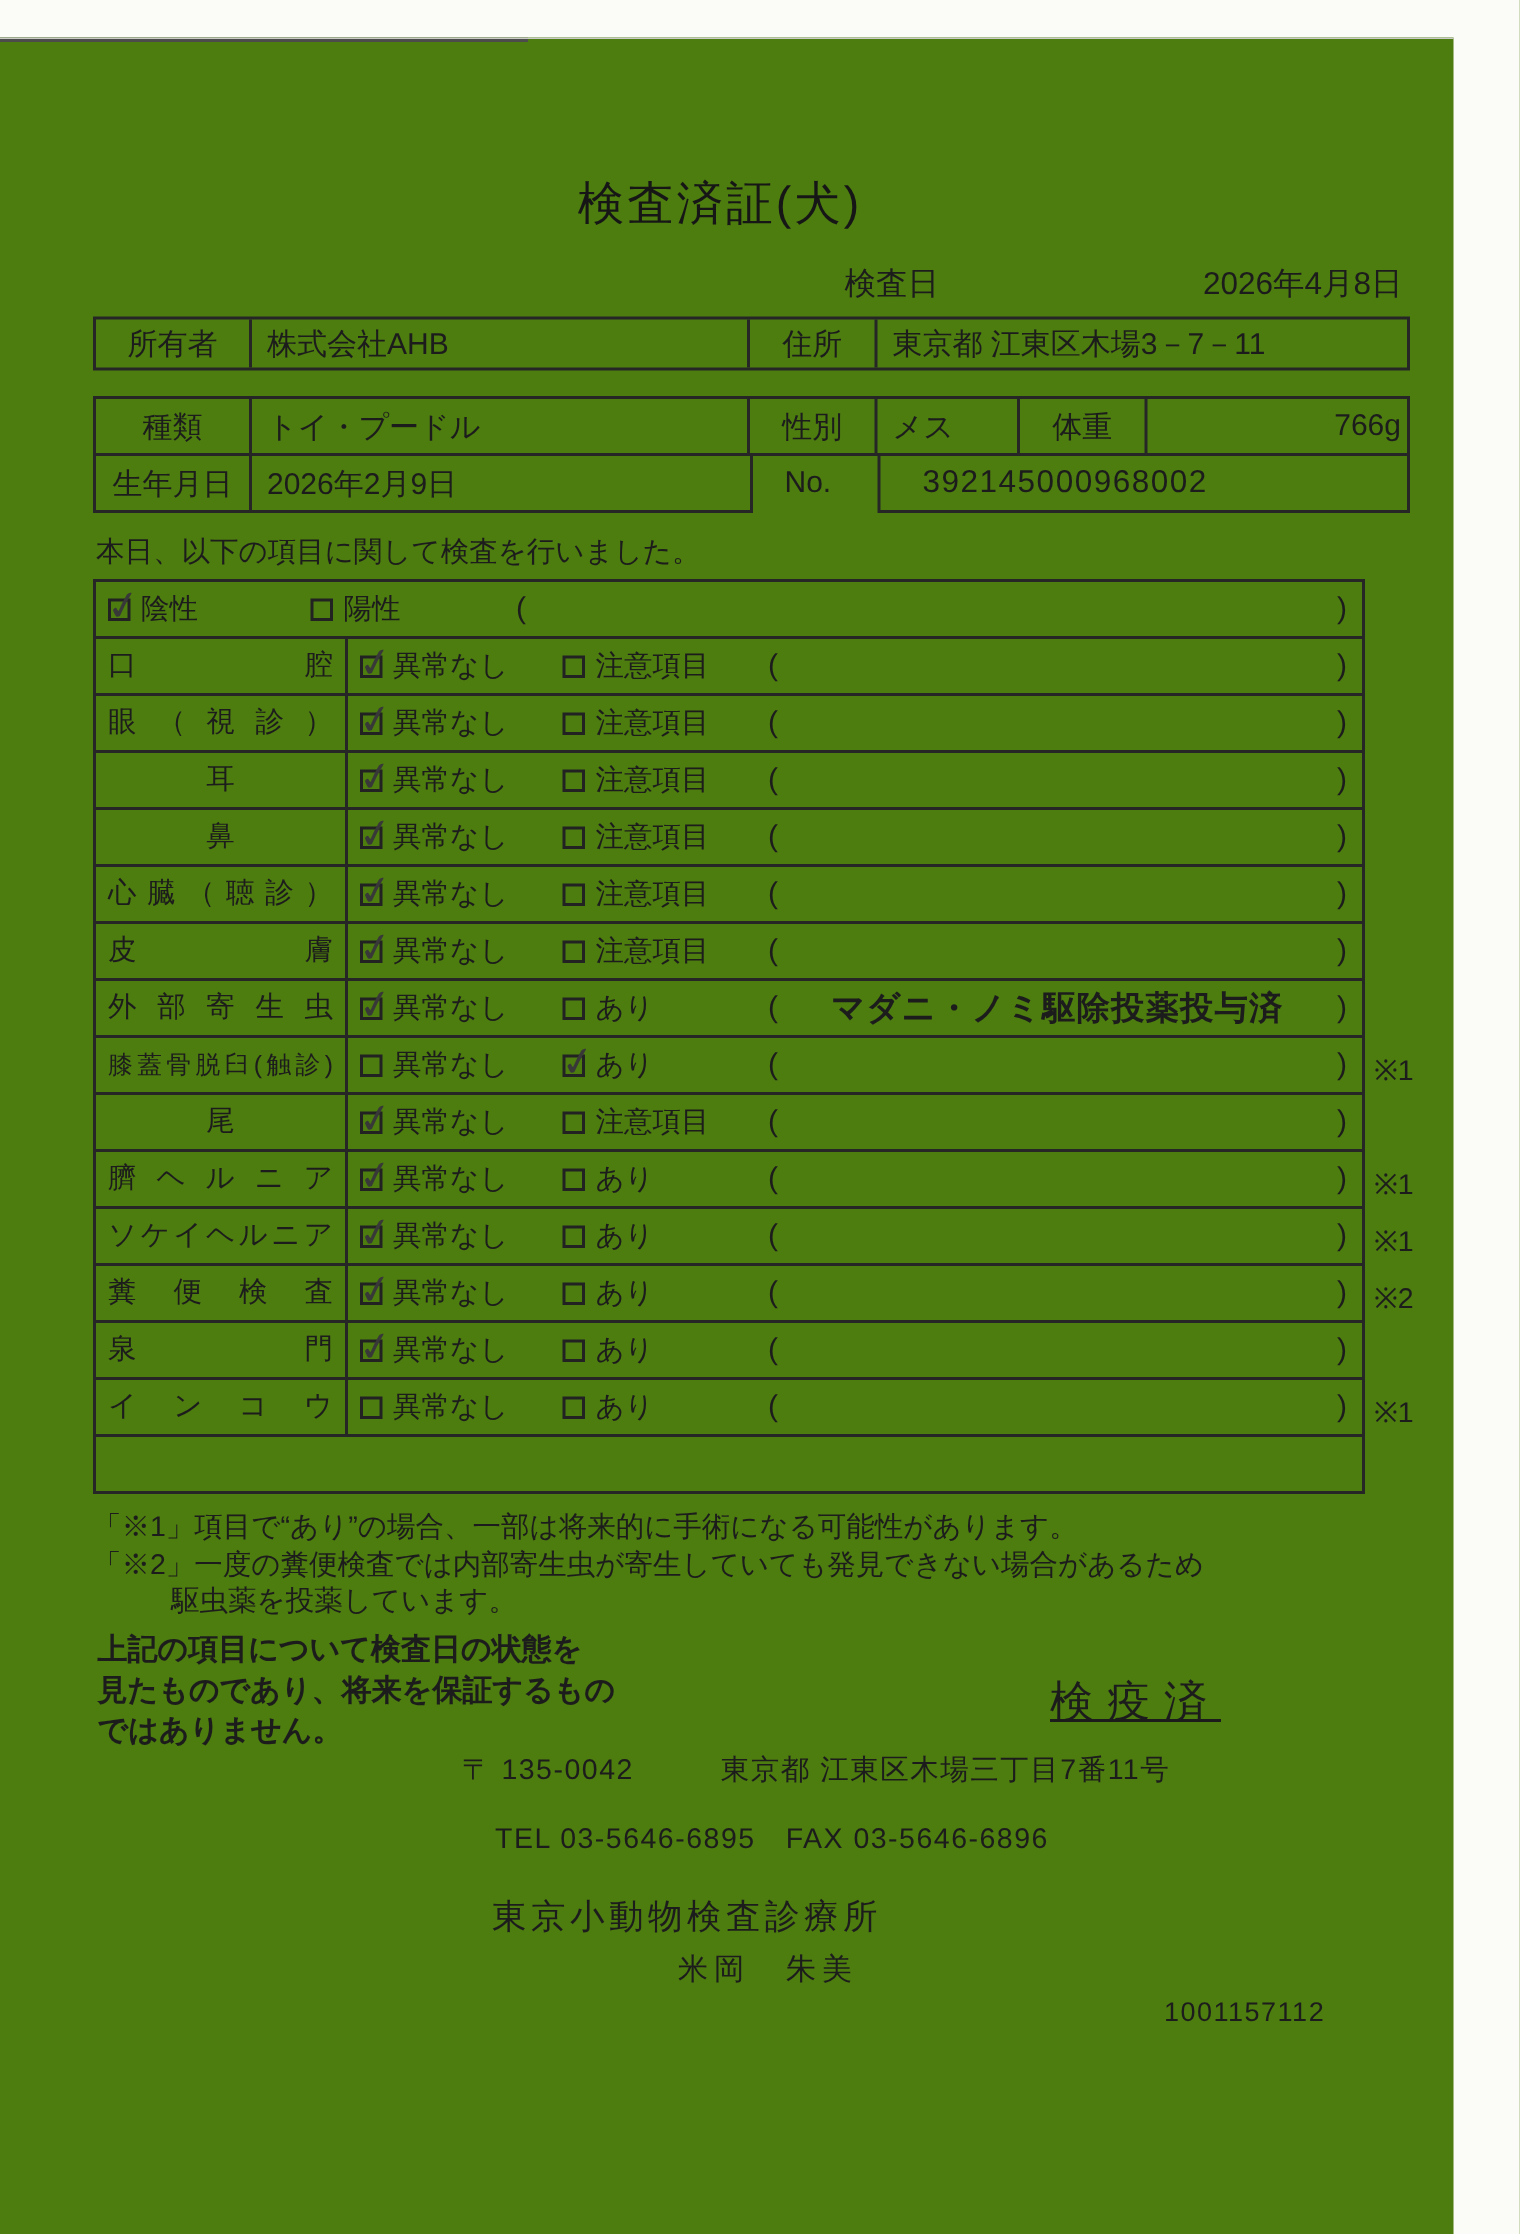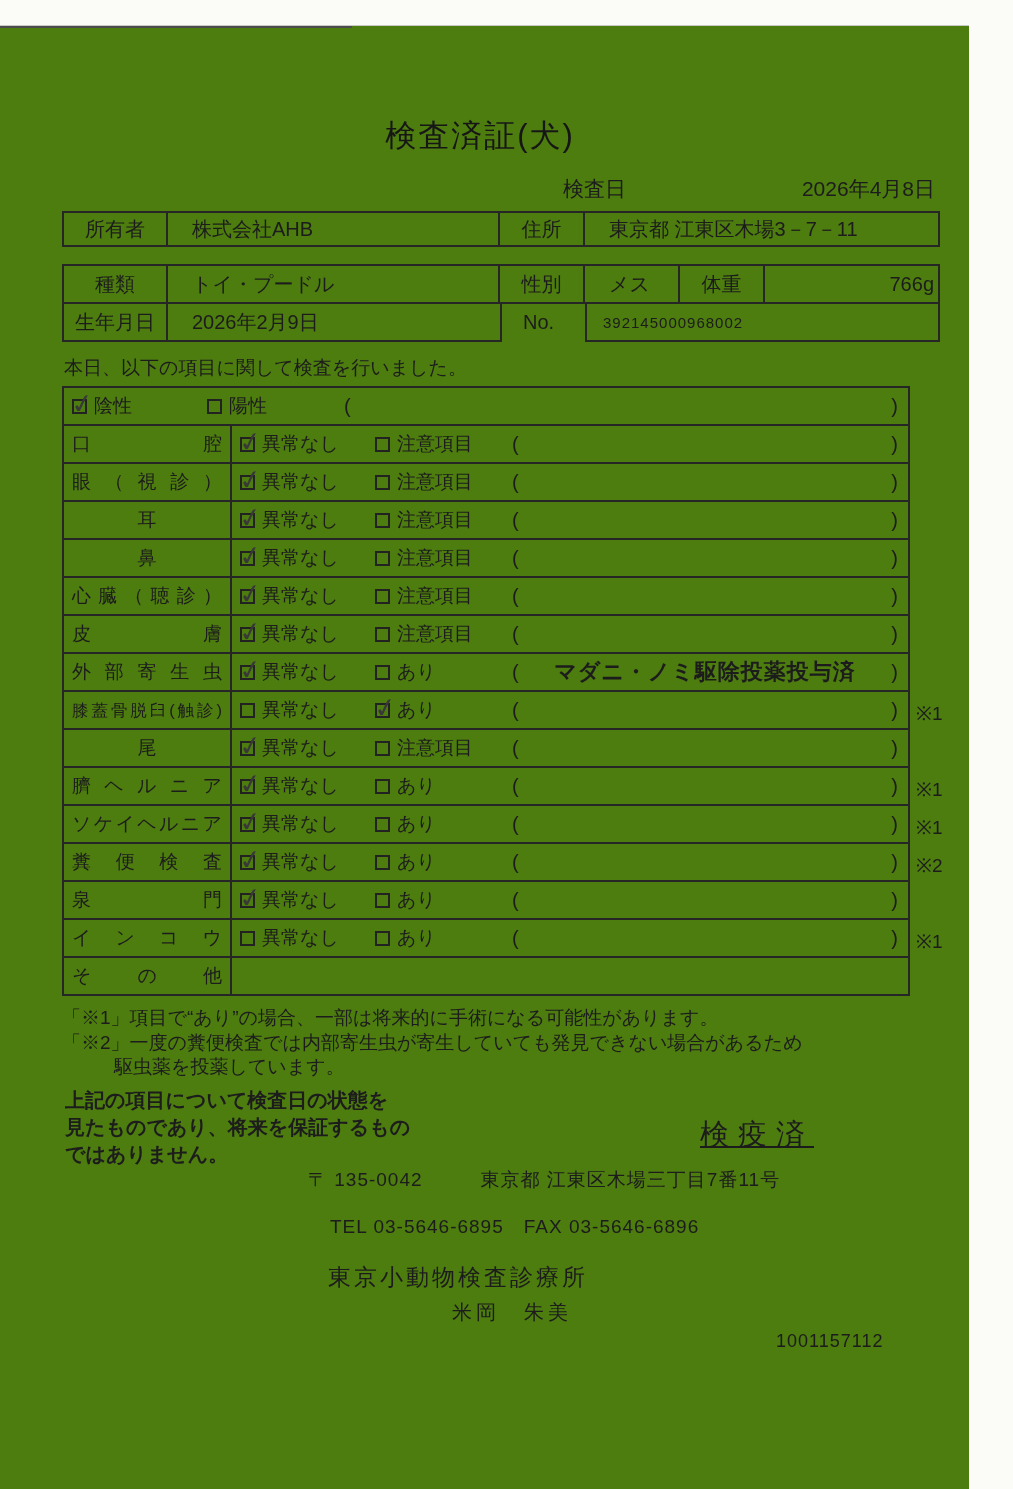--- a/index.html
+++ b/index.html
@@ -16,23 +16,23 @@
   .exam { position:absolute; top:150px; left:563px; width:372px; display:flex;
           justify-content:space-between; font-size:21px; }
 
   .bx { border:2px solid #262626; }
   .cell-r { border-right:2px solid #262626; }
 
   .row-a { position:absolute; top:186px; left:62px; width:878px; height:36px; display:flex; font-size:20px; }
   .row-b { position:absolute; top:239px; left:62px; width:878px; height:40px; display:flex; font-size:20px; }
   .row-c-left { position:absolute; top:277px; left:62px; width:440px; height:40px; display:flex; font-size:20px; }
   .row-c-right { position:absolute; top:277px; left:585px; width:355px; height:40px;
-                 font-size:15px; letter-spacing:1px; display:flex; align-items:center; padding-left:16px; }
+                 font-size:21px; letter-spacing:1px; display:flex; align-items:center; padding-left:28px; }
   .hl { text-align:center; display:flex; align-items:center; justify-content:center; }
-  .hv { display:flex; align-items:center; padding-left:24px; }
+  .hv { display:flex; align-items:center; padding-left:10px; }
   .w-label { width:104px; }
   .w-val1 { width:332px; }
   .w-label2 { width:85px; }
   .w-sex { width:95px; }
   .w-wlabel { width:85px; }
   .w-weight { flex:1; display:flex; align-items:center; justify-content:flex-end; padding-right:4px; }
   .flex1 { flex:1; }
   .no-label { position:absolute; top:286px; left:523px; font-size:20px; }
 
   .intro { position:absolute; top:330px; left:64px; font-size:19px; }
@@ -379,21 +379,20 @@
         </div>
       <div class="chk-paren">
           <span>(</span>
           <span class="note"></span>
           <span>)</span>
         </div>
       <div class="chk-ref">※1</div>
     </div>
 
     <div class="chk-row">
-      <div class="chk-label">その他</div>
       <div class="chk-rest"></div>
     </div>
 
   </div>
 
   <div class="fn fn1">「※1」項目で“あり”の場合、一部は将来的に手術になる可能性があります。</div>
   <div class="fn fn2">「※2」一度の糞便検査では内部寄生虫が寄生していても発見できない場合があるため</div>
   <div class="fn fn3">駆虫薬を投薬しています。</div>
 
   <div class="disclaimer">

